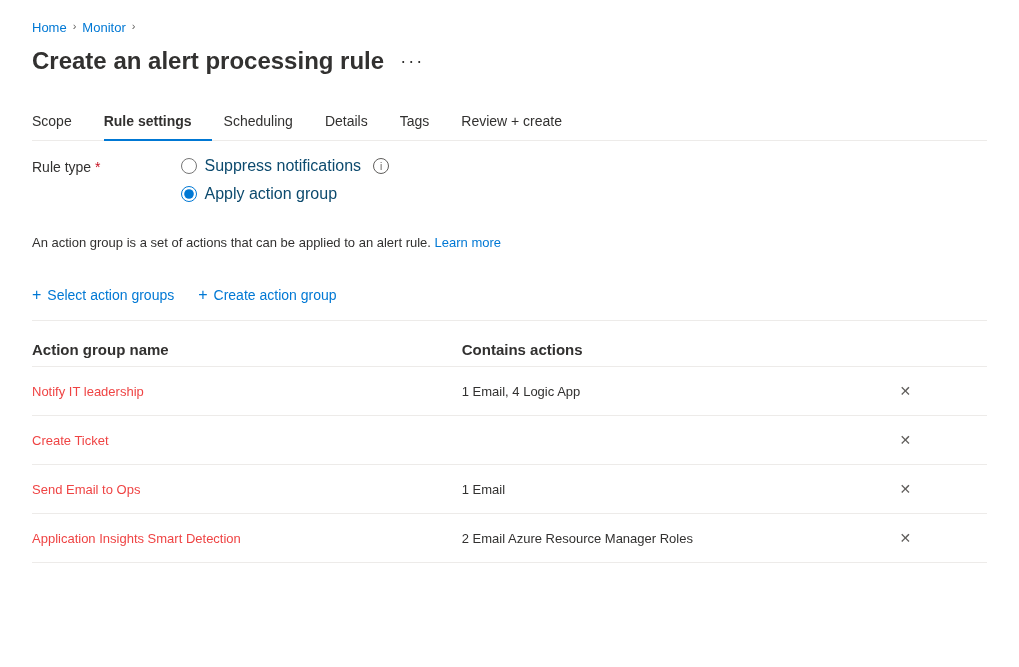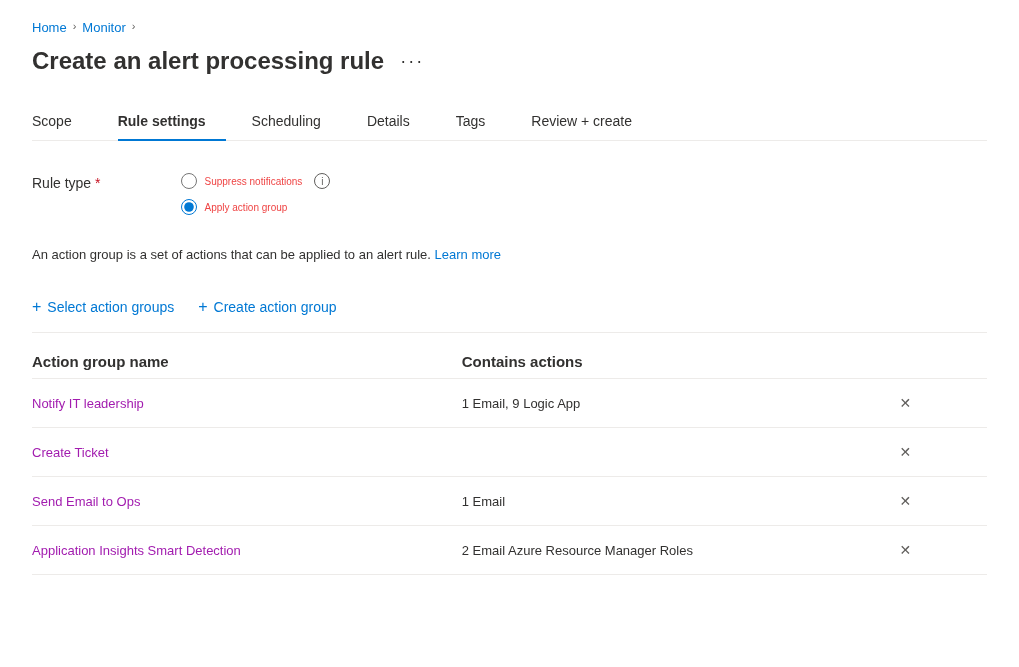--- a/index.html
+++ b/index.html
@@ -44,23 +44,23 @@
       font-size: 18px;
       color: #323130;
       padding: 2px 6px;
       border-radius: 2px;
       letter-spacing: 2px;
     }
 
     
     .tabs {
       display: flex;
-      gap: 14px;
+      gap: 0;
       border-bottom: 1px solid #edebe9;
-      margin-bottom: 32px;
+      margin-bottom: 16px;
     }
     .tab {
       padding: 10px 20px 10px 0;
       font-size: 14px;
       color: #323130;
       cursor: pointer;
       border-bottom: 2px solid transparent;
       margin-bottom: -1px;
       text-decoration: none;
       margin-right: 12px;
@@ -99,22 +99,22 @@
       gap: 8px;
       cursor: pointer;
     }
     .radio-option input[type="radio"] {
       width: 16px;
       height: 16px;
       accent-color: #0078d4;
       cursor: pointer;
     }
     .radio-label {
-      font-size: 10px;
-      color: #ef4444;
+      font-size: 16px;
+      color: #0c4a6e;
     }
     .info-icon {
       display: inline-flex;
       align-items: center;
       justify-content: center;
       width: 16px;
       height: 16px;
       border-radius: 50%;
       border: 1px solid #605e5c;
       font-size: 10px;
@@ -184,21 +184,21 @@
       width: 45%;
     }
     .action-table td:nth-child(2) {
       width: 45%;
     }
     .action-table td:last-child {
       width: 10%;
       text-align: right;
     }
     .action-name-link {
-      color: #a21caf;
+      color: #ef4444;
       text-decoration: none;
       font-size: 13px;
     }
     .delete-btn {
       background: none;
       border: none;
       cursor: pointer;
       color: #605e5c;
       font-size: 14px;
       padding: 4px 8px;
@@ -279,21 +279,21 @@
   <thead>
     <tr>
       <th class="col-header-name">Action group name</th>
       <th>Contains actions</th>
       <th></th>
     </tr>
   </thead>
   <tbody id="table-body">
   <tr>
     <td><a href="#" class="action-name-link">Notify IT leadership</a></td>
-    <td><span class="contains-actions-text">1 Email, 9 Logic App</span></td>
+    <td><span class="contains-actions-text">1 Email, 4 Logic App</span></td>
     <td>
       <button class="delete-btn">
         <span class="x-icon">✕</span>
       </button>
     </td>
   </tr>
       <tr>
     <td><a href="#" class="action-name-link">Create Ticket</a></td>
     <td><span class="contains-actions-text"></span></td>
     <td>

